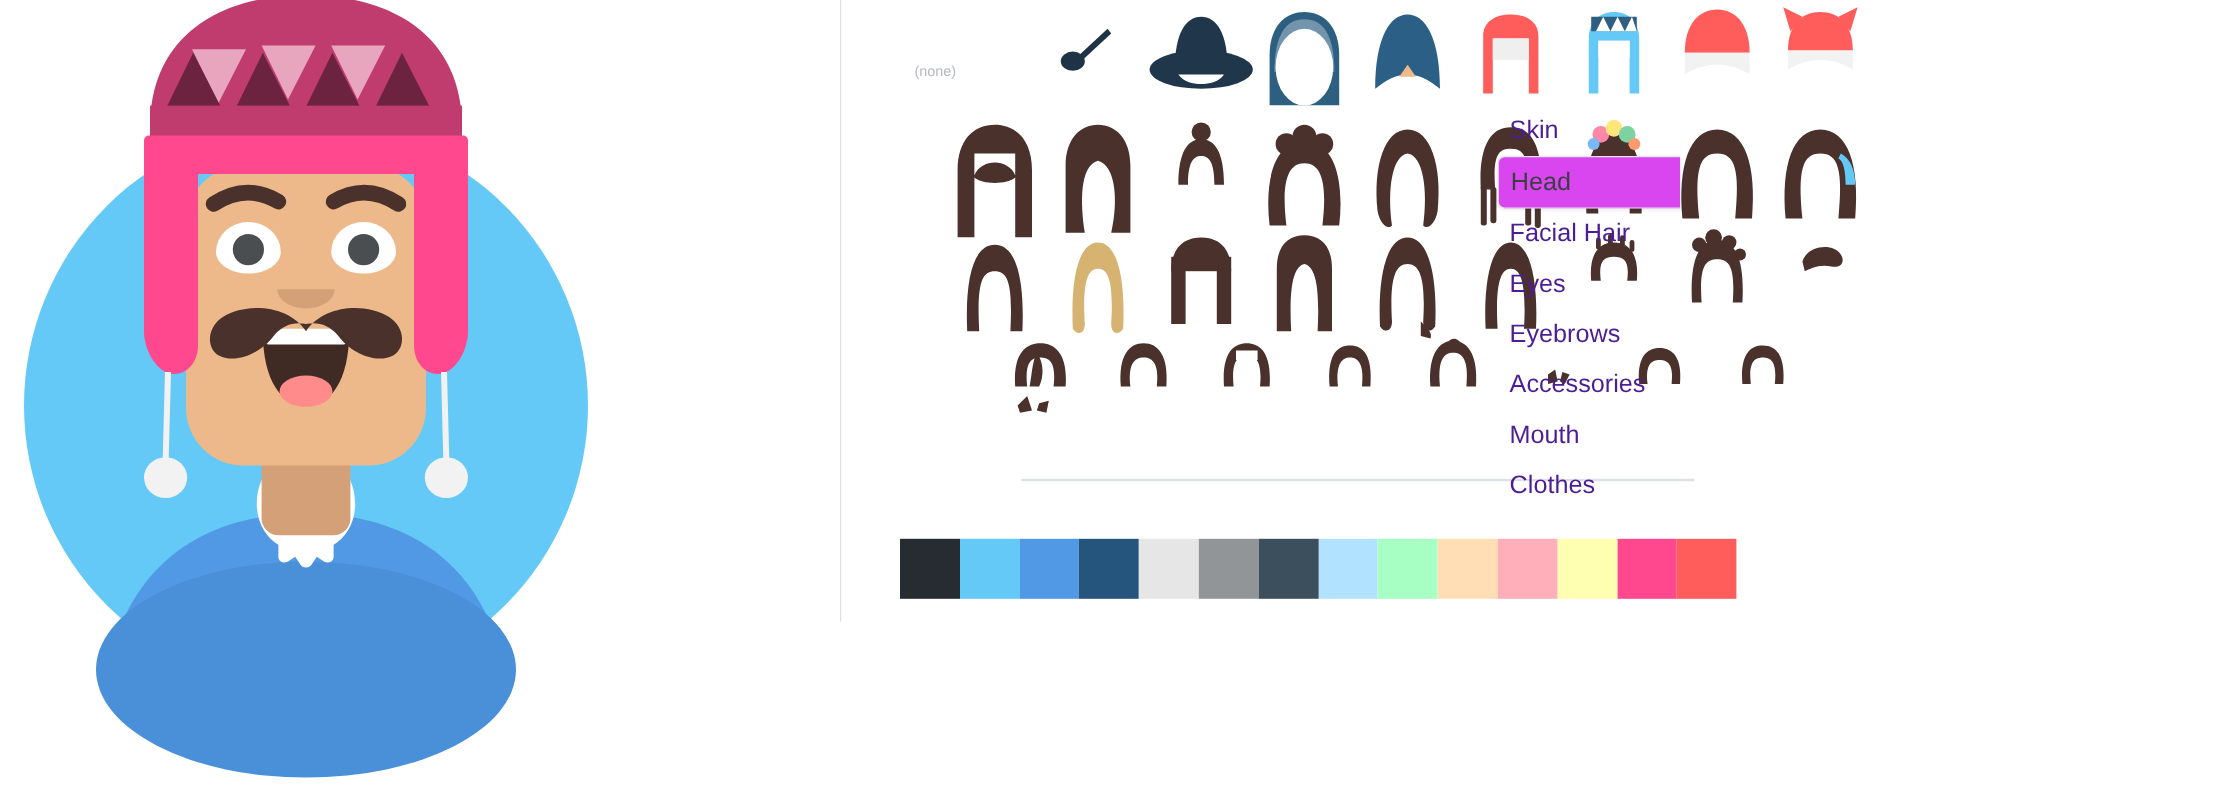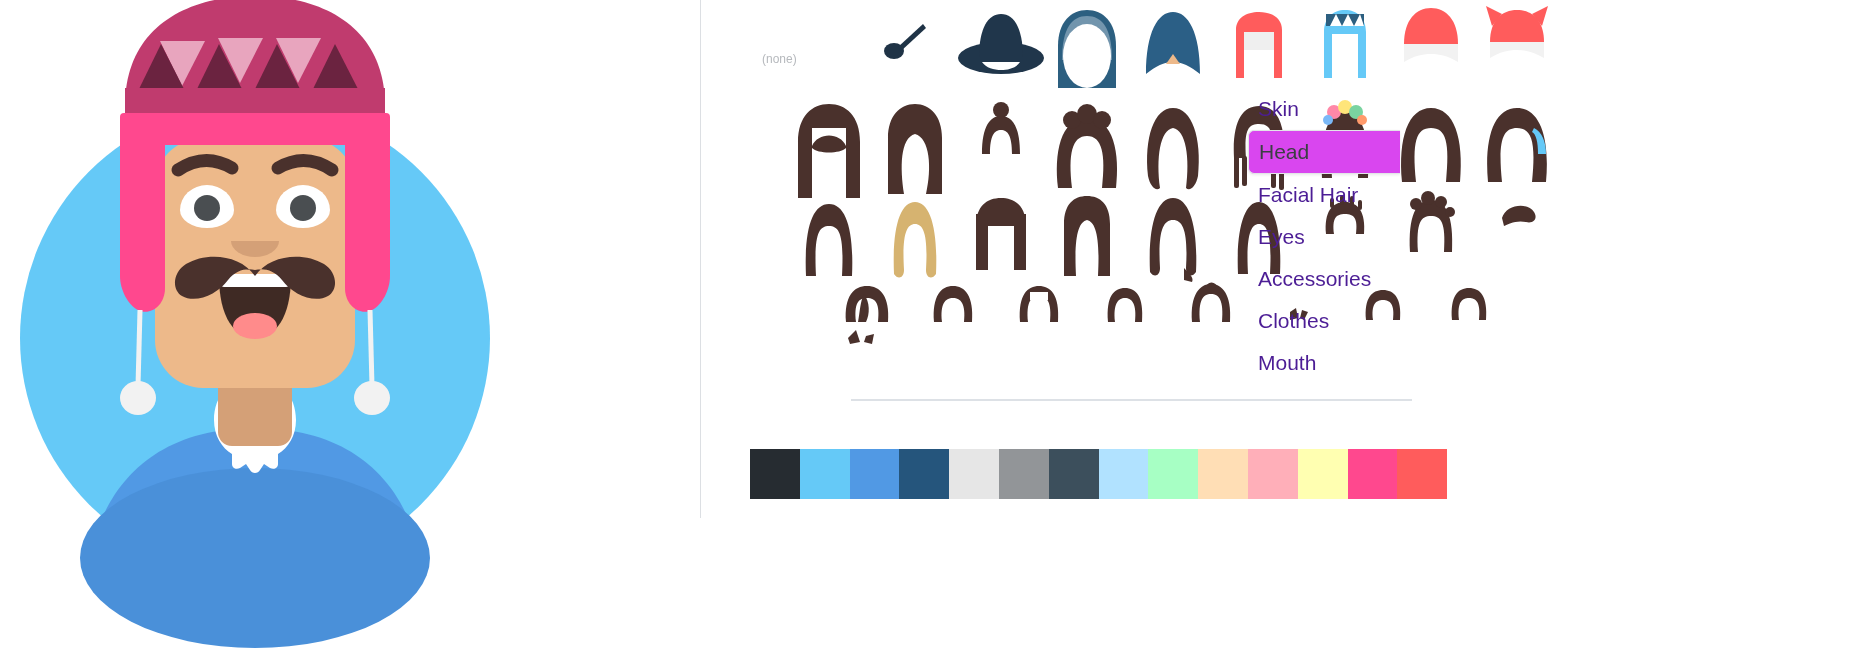--- a/index.html
+++ b/index.html
@@ -197,23 +197,24 @@
   </div>
 
   <div id="vertical-divider"></div>
 
   <div id="category-pane">
     <nav id="category-menu">
       <div class="cat-item"><span>Skin</span></div>
       <div class="cat-item selected"><span>Head</span></div>
       <div class="cat-item"><span>Facial Hair</span></div>
       <div class="cat-item"><span>Eyes</span></div>
+      <div class="cat-item"><span>Eyebrows</span></div>
       <div class="cat-item"><span>Accessories</span></div>
+      <div class="cat-item"><span>Mouth</span></div>
       <div class="cat-item"><span>Clothes</span></div>
-      <div class="cat-item"><span>Mouth</span></div>
     </nav>
   </div>
 
   <div id="options-pane">
 
     <div id="none-label">(none)</div>
 
     <div class="opt-row" style="top:0px;">
 
       <div class="opt" style="left:110px;">

